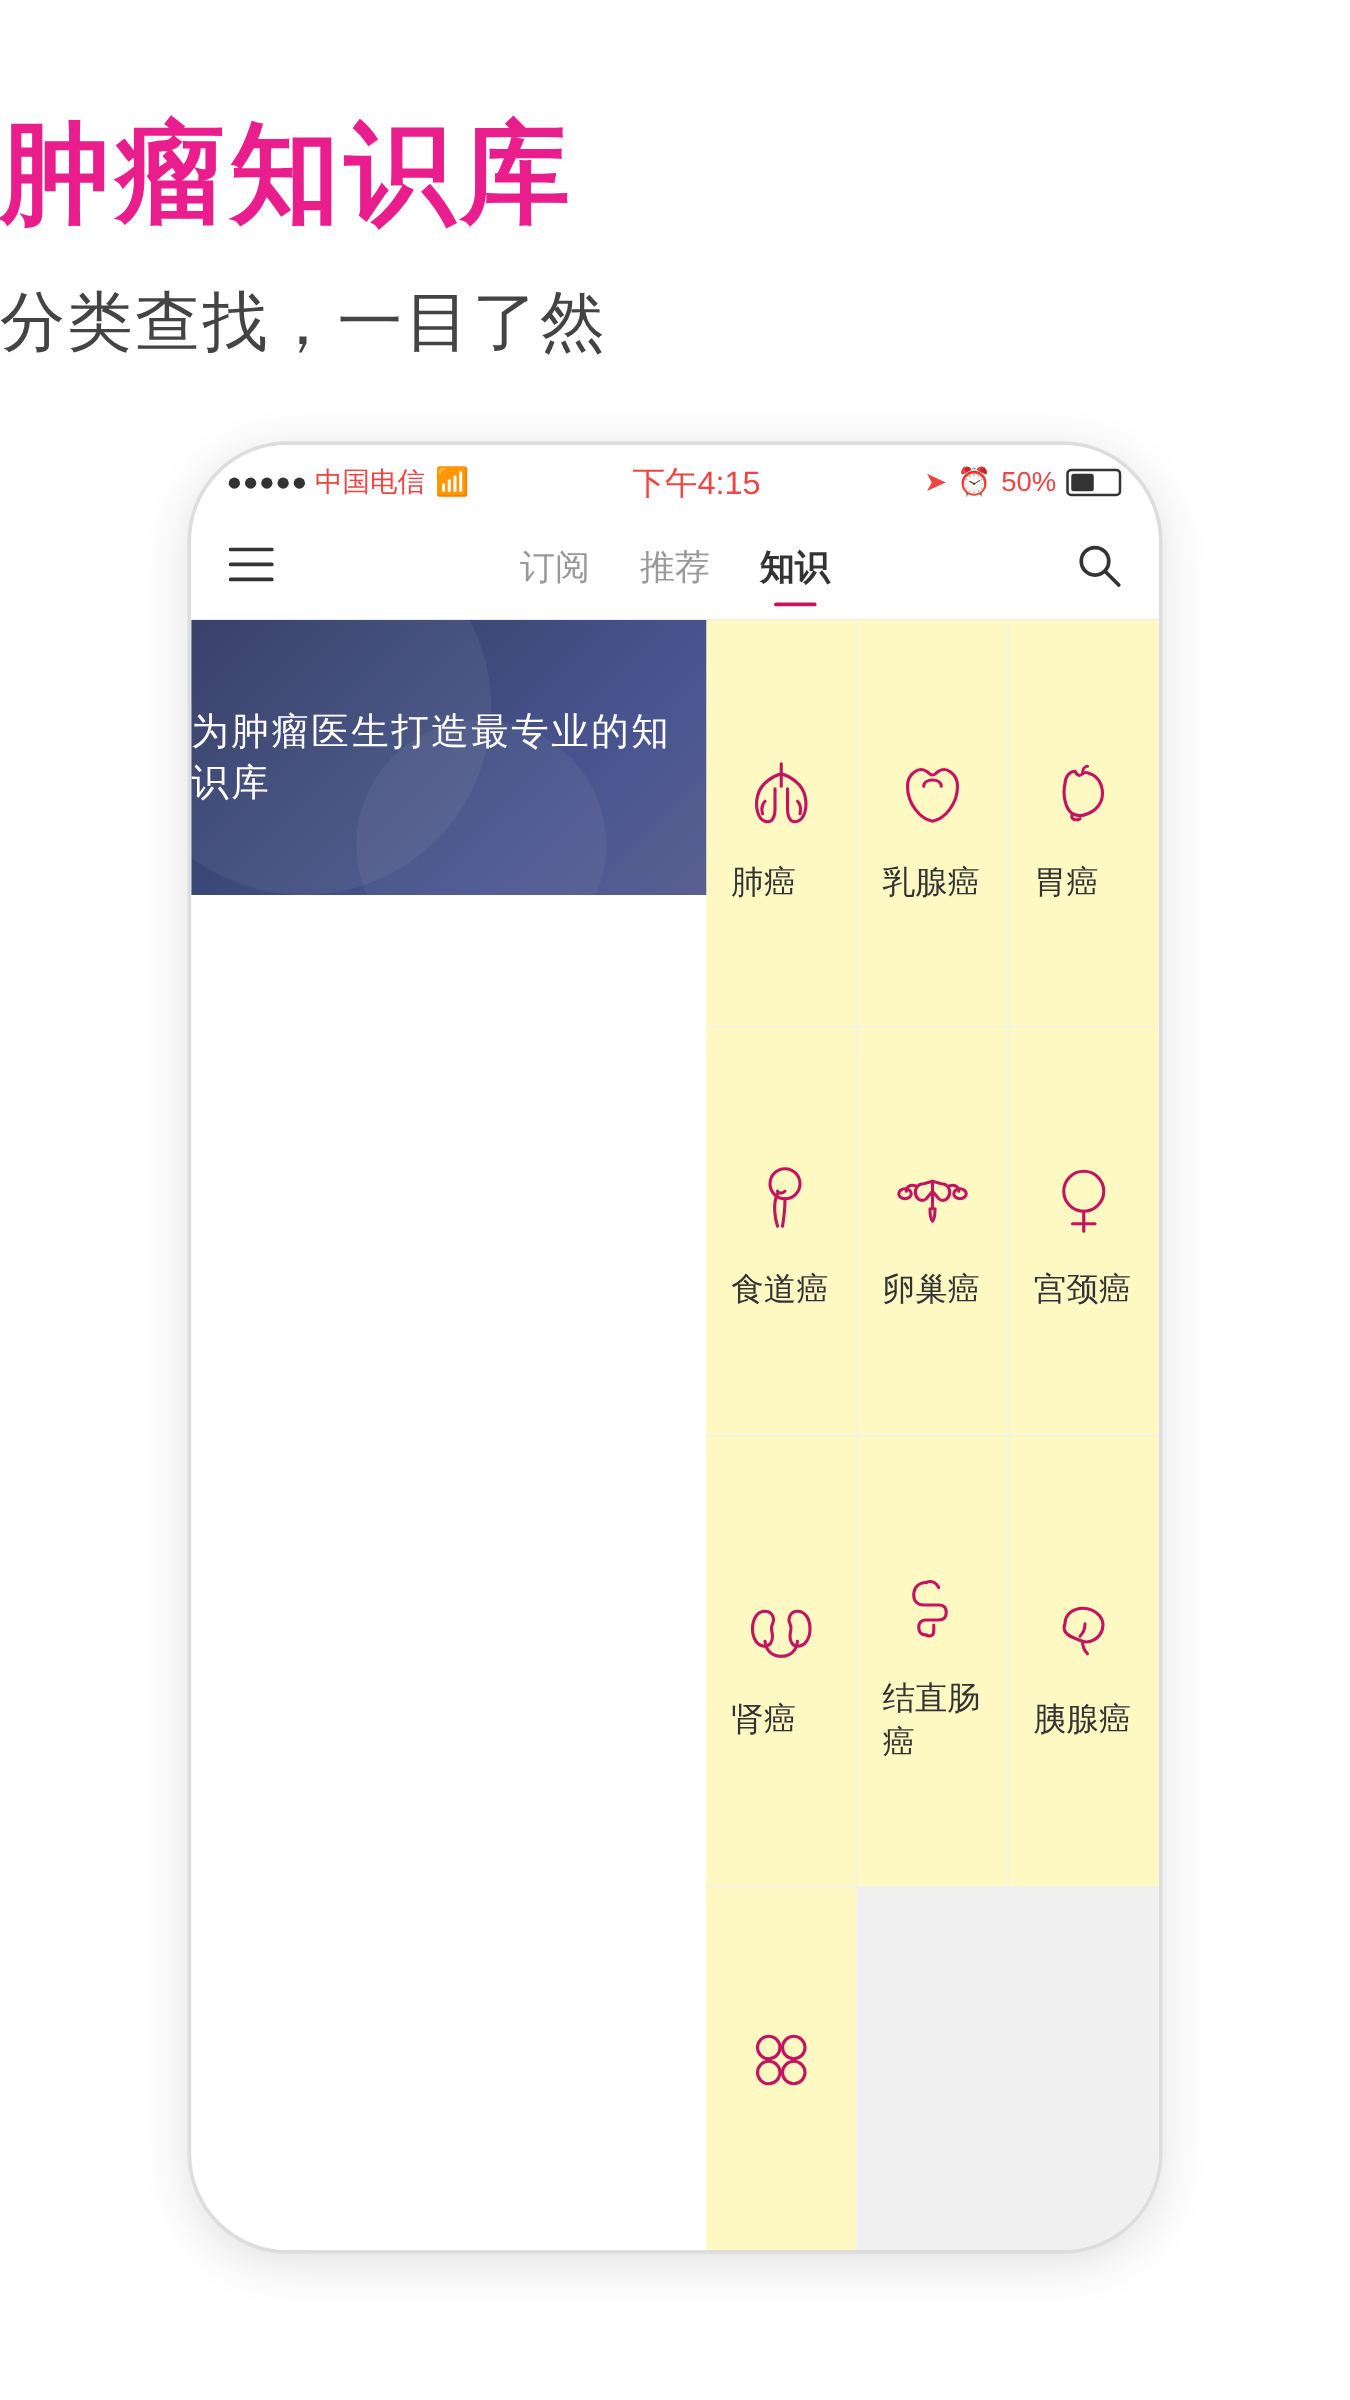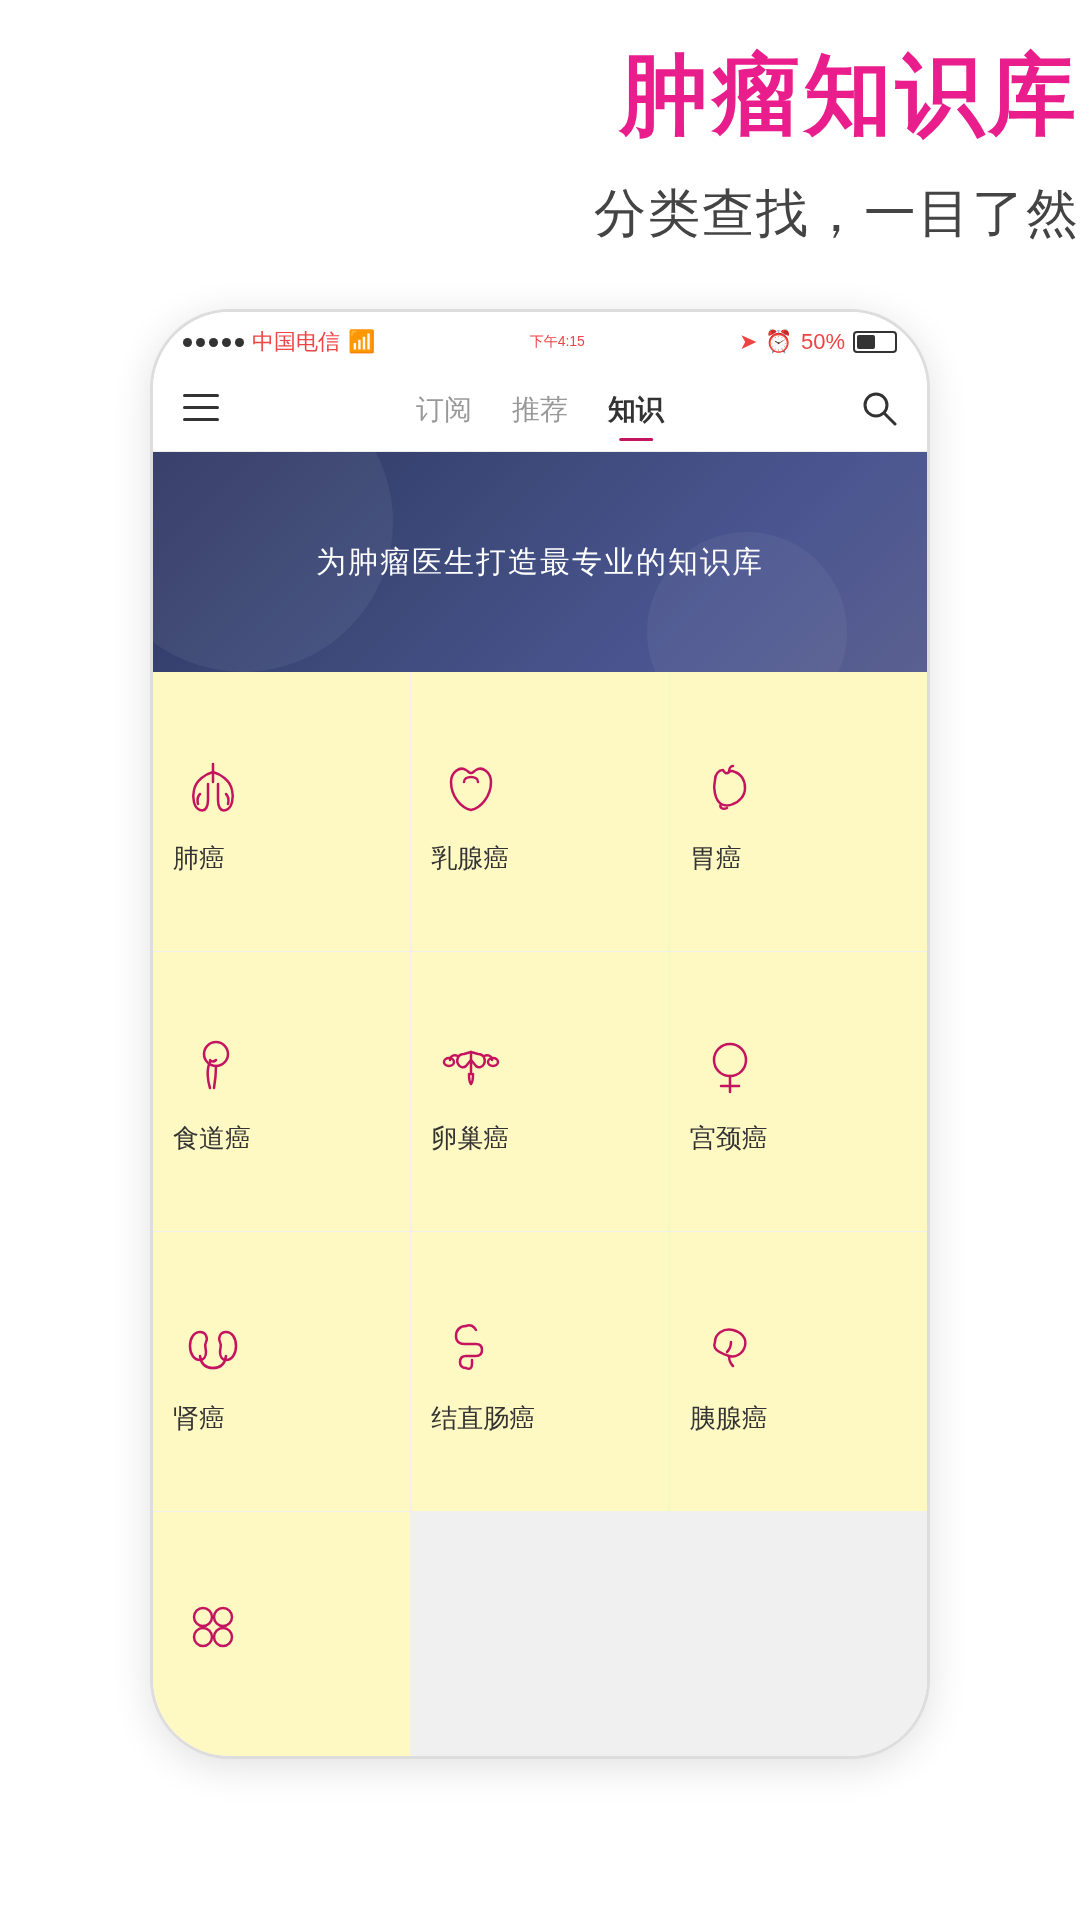--- a/index.html
+++ b/index.html
@@ -10,22 +10,22 @@
       font-family: -apple-system, 'PingFang SC', 'Helvetica Neue', Arial, sans-serif;
       overflow: hidden;
       display: flex;
       flex-direction: column;
       align-items: center;
     }
 
     
     .page-header {
       width: 100%;
-      text-align: right;
-      padding-top: 36px;
+      text-align: left;
+      padding-top: 80px;
       padding-bottom: 30px;
     }
     .page-title {
       font-size: 88px;
       font-weight: 700;
       color: #e91e8c;
       letter-spacing: 4px;
       margin-bottom: 24px;
     }
     .page-subtitle {
@@ -68,21 +68,21 @@
     .signal-dots {
       display: flex; gap: 4px;
     }
     .signal-dot {
       width: 9px; height: 9px;
       border-radius: 50%;
       background: #333;
     }
     .carrier { font-size: 22px; }
     .wifi-icon { font-size: 22px; }
-    .status-center { font-size: 14px; }
+    .status-center { font-size: 26px; }
     .status-right {
       display: flex; align-items: center; gap: 8px; font-size: 22px;
     }
     .battery-bar {
       width: 44px; height: 22px;
       border: 2px solid #333;
       border-radius: 4px;
       position: relative;
       display: inline-flex;
       align-items: center;
@@ -205,21 +205,21 @@
       height: 70px;
     }
     .category-label {
       font-size: 26px;
       color: #333;
       font-weight: 400;
     }
 
     .phone-content {
       display: flex;
-      flex-direction: column;
+      flex-direction: row;
       height: calc(100% - 140px);
     }
   </style>
 </head>
 <body>
 
 <div class="page-header">
   <div class="page-title">肿瘤知识库</div>
   <div class="page-subtitle">分类查找，一目了然</div>
 </div>

